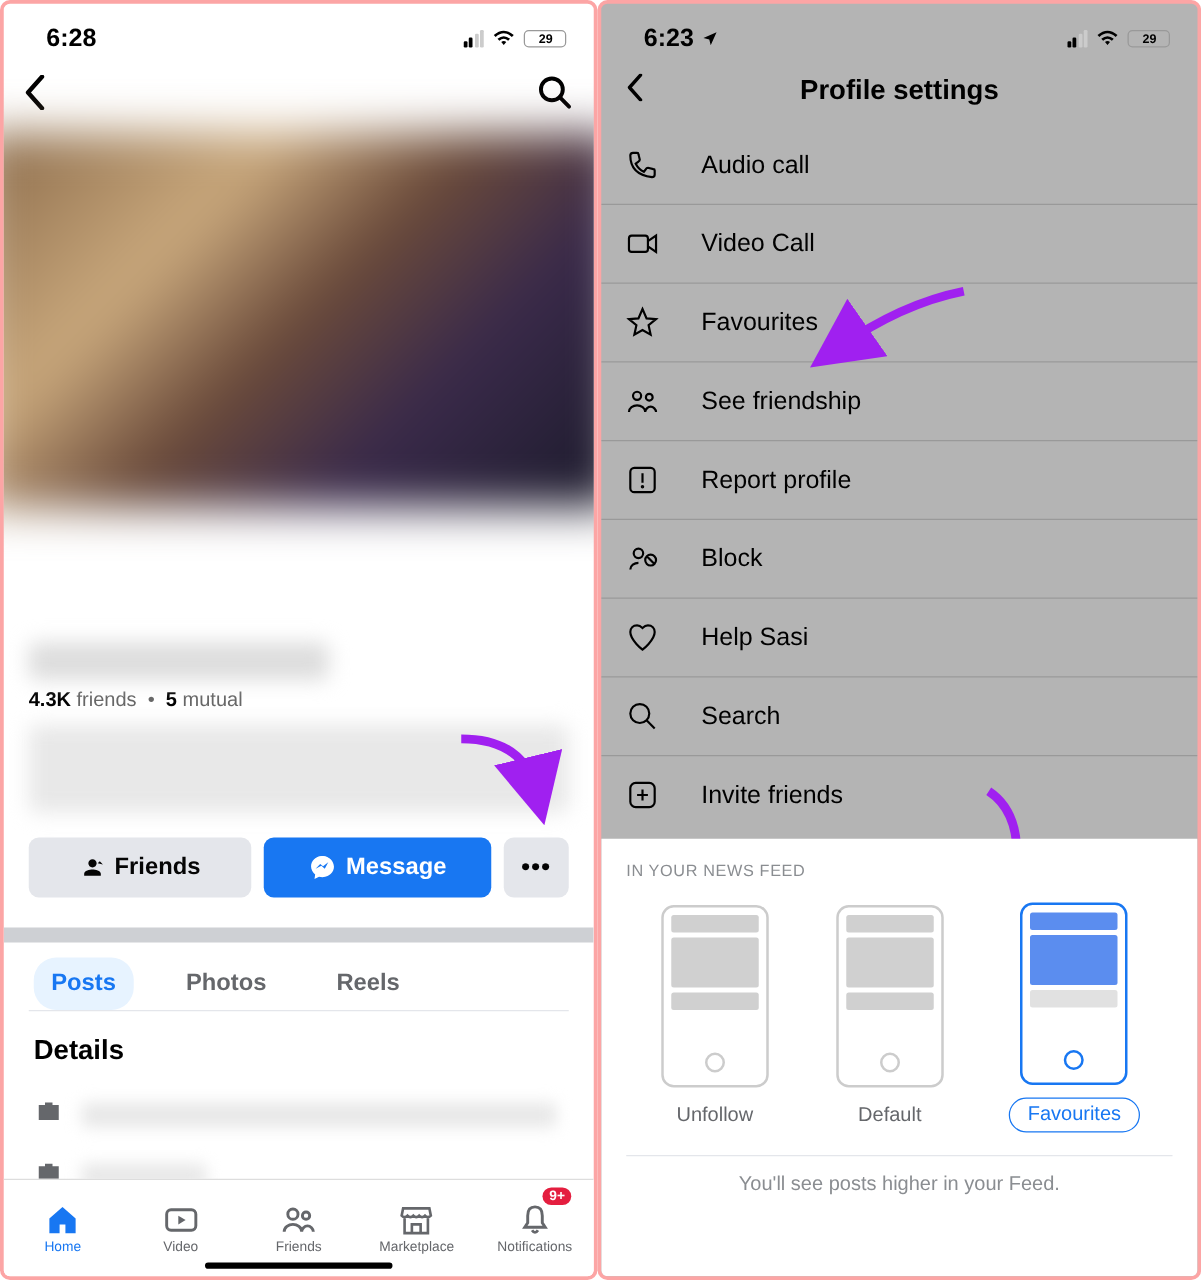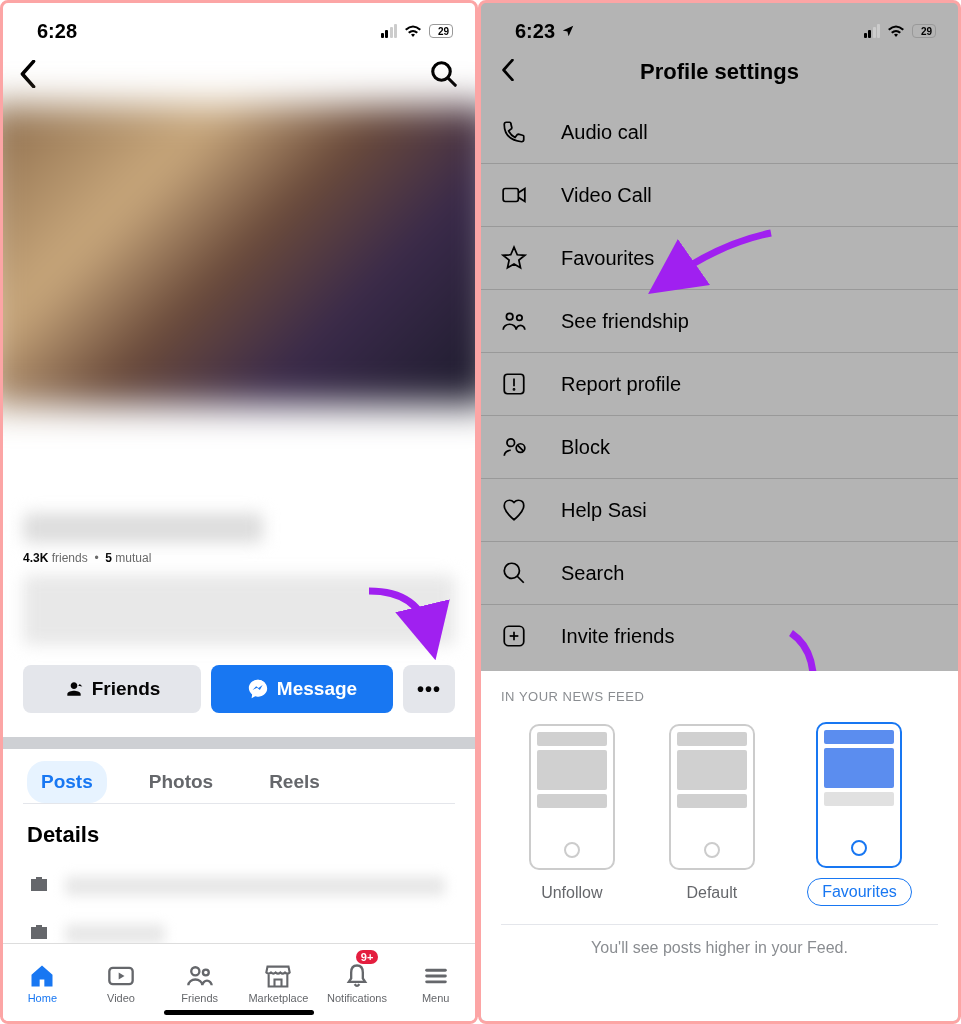--- a/index.html
+++ b/index.html
@@ -33,21 +33,21 @@
   font-weight: 600;
 }
 .status-left { display: flex; align-items: center; gap: 6px;}
 .status-right { display: flex; align-items: center; gap: 6px; }
 .battery-box {
   display: inline-flex;
   align-items: center;
   border: 1.5px solid #999;
   border-radius: 4px;
   height: 14px;
-  width: 24px;
+  width: 34px;
   font-size: 10px;
   font-weight: 700;
   position: relative;
   padding-left: 2px;
 }
 .battery-fill {
   position: absolute;
   left: 0; top: 0; bottom: 0;
   width: 30%;
   background: #ffcc00;
@@ -68,21 +68,21 @@
 .cover-area {
   height: 300px;
   background: linear-gradient(135deg, #8a6a4a 0%, #c9a87c 30%, #6a4a3a 50%, #3a2a4a 70%, #1a1a2a 100%);
   filter: blur(18px);
   margin: 0 -20px;
 }
 
 
 .profile-body { padding: 108px 20px 0 20px; position: relative; flex:1; overflow:hidden;}
 .blur-name { width: 240px; height: 30px; background: #ddd; filter: blur(8px); margin-bottom:8px; border-radius:6px;}
-.friend-line { font-size: 12px; color:#666; margin-bottom: 10px; }
+.friend-line { font-size: 16px; color:#666; margin-bottom: 10px; }
 .friend-line b { color:#000; }
 .blur-bio { width: 100%; height: 70px; background:#e8e8e8; filter: blur(8px); border-radius:6px;}
 .action-row { display:flex; gap:10px; margin-top:20px; }
 .btn {
   display:flex; align-items:center; justify-content:center; gap:8px;
   height:48px; border-radius:8px; font-size:19px; font-weight:600;
 }
 .btn-friends { background:#e4e6eb; color:#050505; flex:0 0 178px; }
 .btn-message { background:#1877f2; color:#fff; flex:1; }
 .btn-more { background:#e4e6eb; color:#050505; flex:0 0 52px; font-size:20px; letter-spacing:1px;}
@@ -280,28 +280,20 @@
         </svg>
       <span>Marketplace</span>
     </div>
     <div class="nav-item">
       <svg viewBox="0 0 24 24">
           <path d="M12 3 C9 3 7 5 7 9 V14 L5 17 H19 L17 14 V9 C17 5 15 3 12 3 Z M10 19 Q12 22 14 19" stroke="#65676b" stroke-width="2" fill="none"></path>
         </svg>
       <span class="badge">9+</span>
       <span>Notifications</span>
     </div>
-    <div class="nav-item">
-      <svg viewBox="0 0 24 24">
-          <line x1="4" y1="7" x2="20" y2="7" stroke="#65676b" stroke-width="2.5" stroke-linecap="round"></line>
-          <line x1="4" y1="12" x2="20" y2="12" stroke="#65676b" stroke-width="2.5" stroke-linecap="round"></line>
-          <line x1="4" y1="17" x2="20" y2="17" stroke="#65676b" stroke-width="2.5" stroke-linecap="round"></line>
-        </svg>
-      <span>Menu</span>
-    </div>
     <div class="home-indicator"></div>
   </div>
 </div>
 
 <div class="panel panel-right">
   <div class="status-bar">
     <div class="status-left">
       <span>6:23</span>
       <svg width="14" height="14" viewBox="0 0 24 24">
           <path d="M3 11 L21 3 L13 21 L11 13 Z" fill="#000"></path>

